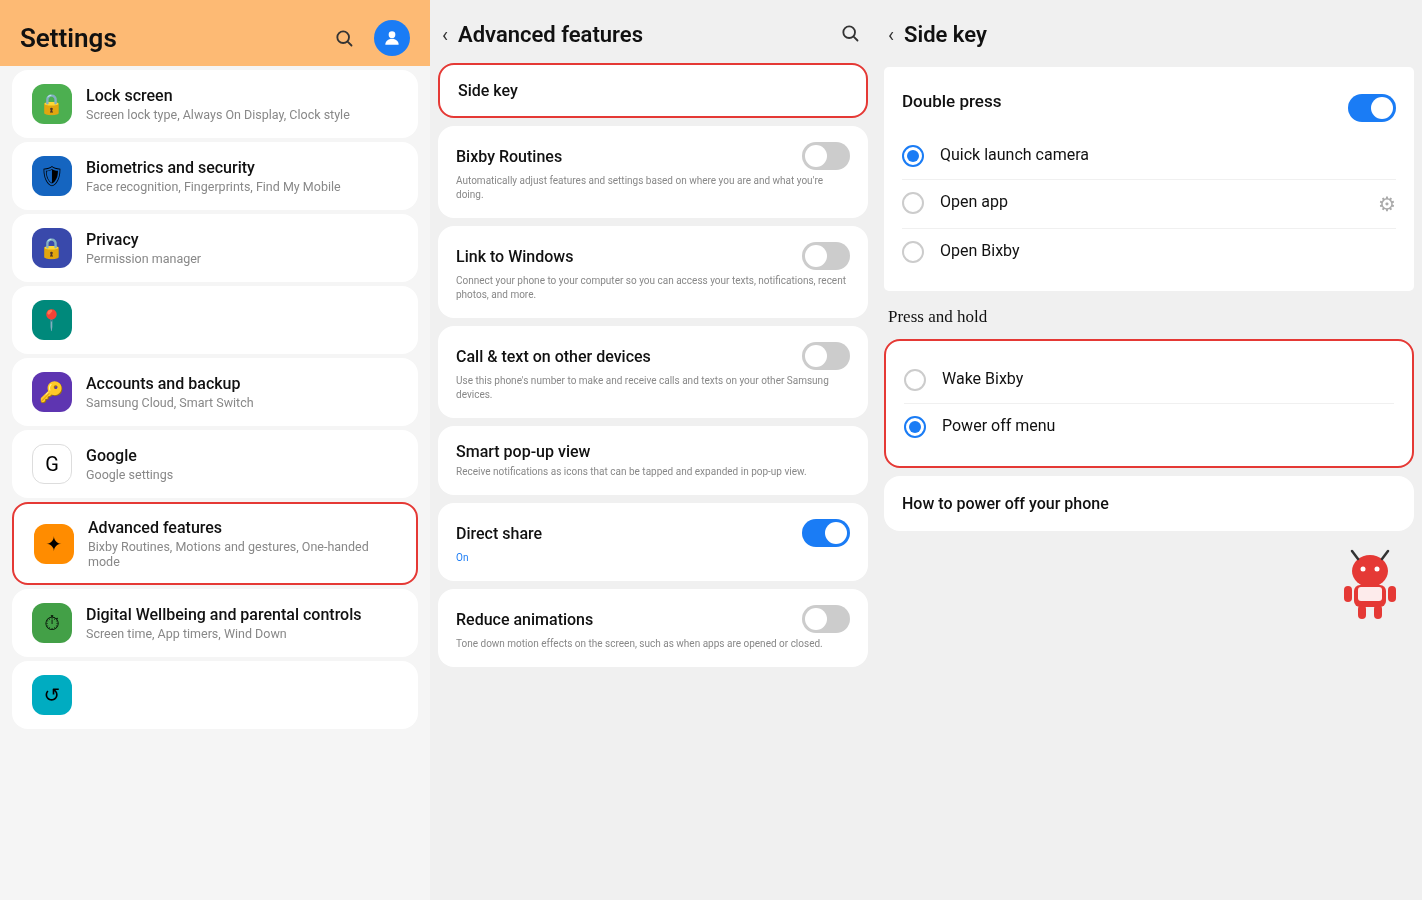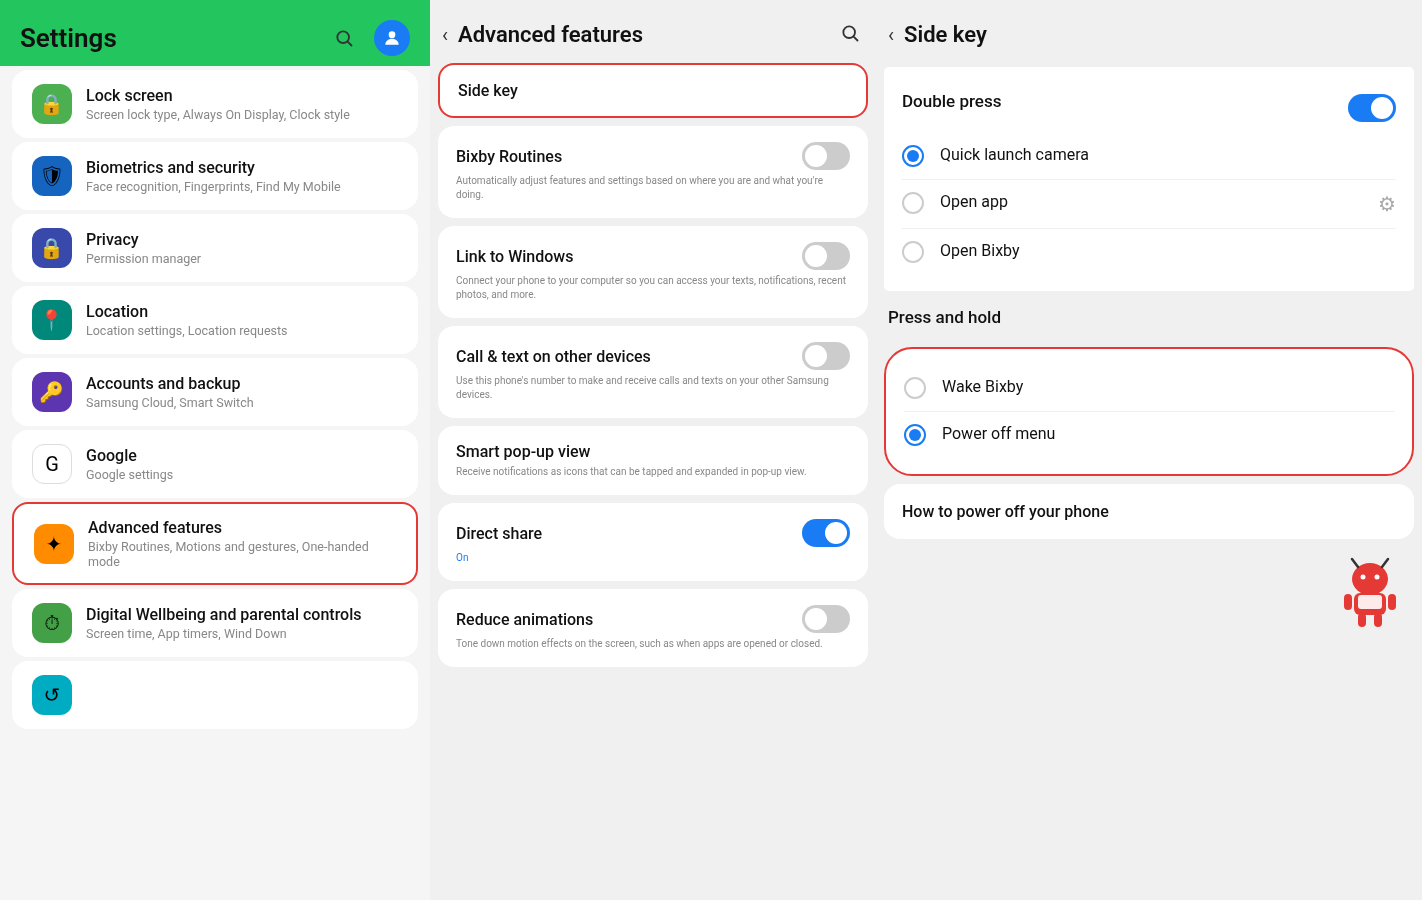--- a/index.html
+++ b/index.html
@@ -35,21 +35,21 @@
       background: #f0f0f0;
       padding: 10px 8px;
     }
 
     
     .left-header {
       display: flex;
       align-items: center;
       justify-content: space-between;
       padding: 20px 20px 10px 20px;
-      background: #22c55e;
+      background: #fdba74;
     }
     .left-header-title {
       font-size: 26px;
       font-weight: 600;
       color: #111;
     }
     .header-icons {
       display: flex;
       gap: 12px;
       align-items: center;
@@ -327,24 +327,20 @@
       </div>
       <div class="settings-item">
         <div class="settings-item-icon icon-indigo">🔒</div>
         <div class="settings-item-text">
           <div class="settings-item-title">Privacy</div>
           <div class="settings-item-subtitle">Permission manager</div>
         </div>
       </div>
       <div class="settings-item">
         <div class="settings-item-icon icon-teal">📍</div>
-        <div class="settings-item-text">
-          <div class="settings-item-title">Location</div>
-          <div class="settings-item-subtitle">Location settings, Location requests</div>
-        </div>
       </div>
       <div class="settings-item">
         <div class="settings-item-icon icon-purple">🔑</div>
         <div class="settings-item-text">
           <div class="settings-item-title">Accounts and backup</div>
           <div class="settings-item-subtitle">Samsung Cloud, Smart Switch</div>
         </div>
       </div>
       <div class="settings-item">
         <div class="settings-item-icon icon-gblue">G</div>
@@ -455,25 +451,25 @@
           <span class="radio-label">Open app</span>
           <span class="gear-icon">⚙</span>
         </div>
         <div class="radio-option">
           <div class="radio-circle"></div>
           <span class="radio-label">Open Bixby</span>
         </div>
       </div>
   </div>
 
-  <div style="padding: 8px 4px 20px 4px;">
+  <div style="padding: 8px 4px 12px 4px; font-family: Liberation Serif, serif;">
     <span class="section-title-row">Press and hold</span>
   </div>
 
-  <div class="right-section" id="press-hold-section" style="border: 2.5px solid rgb(229, 57, 53); border-radius: 28px;">
+  <div class="right-section" id="press-hold-section" style="border: 2.5px solid rgb(229, 57, 53); border-radius: 16px;">
       <div class="radio-option">
         <div class="radio-circle"></div>
         <span class="radio-label">Wake Bixby</span>
       </div>
       <div class="radio-option">
         <div class="radio-circle selected"></div>
         <span class="radio-label">Power off menu</span>
       </div>
     </div>
 

